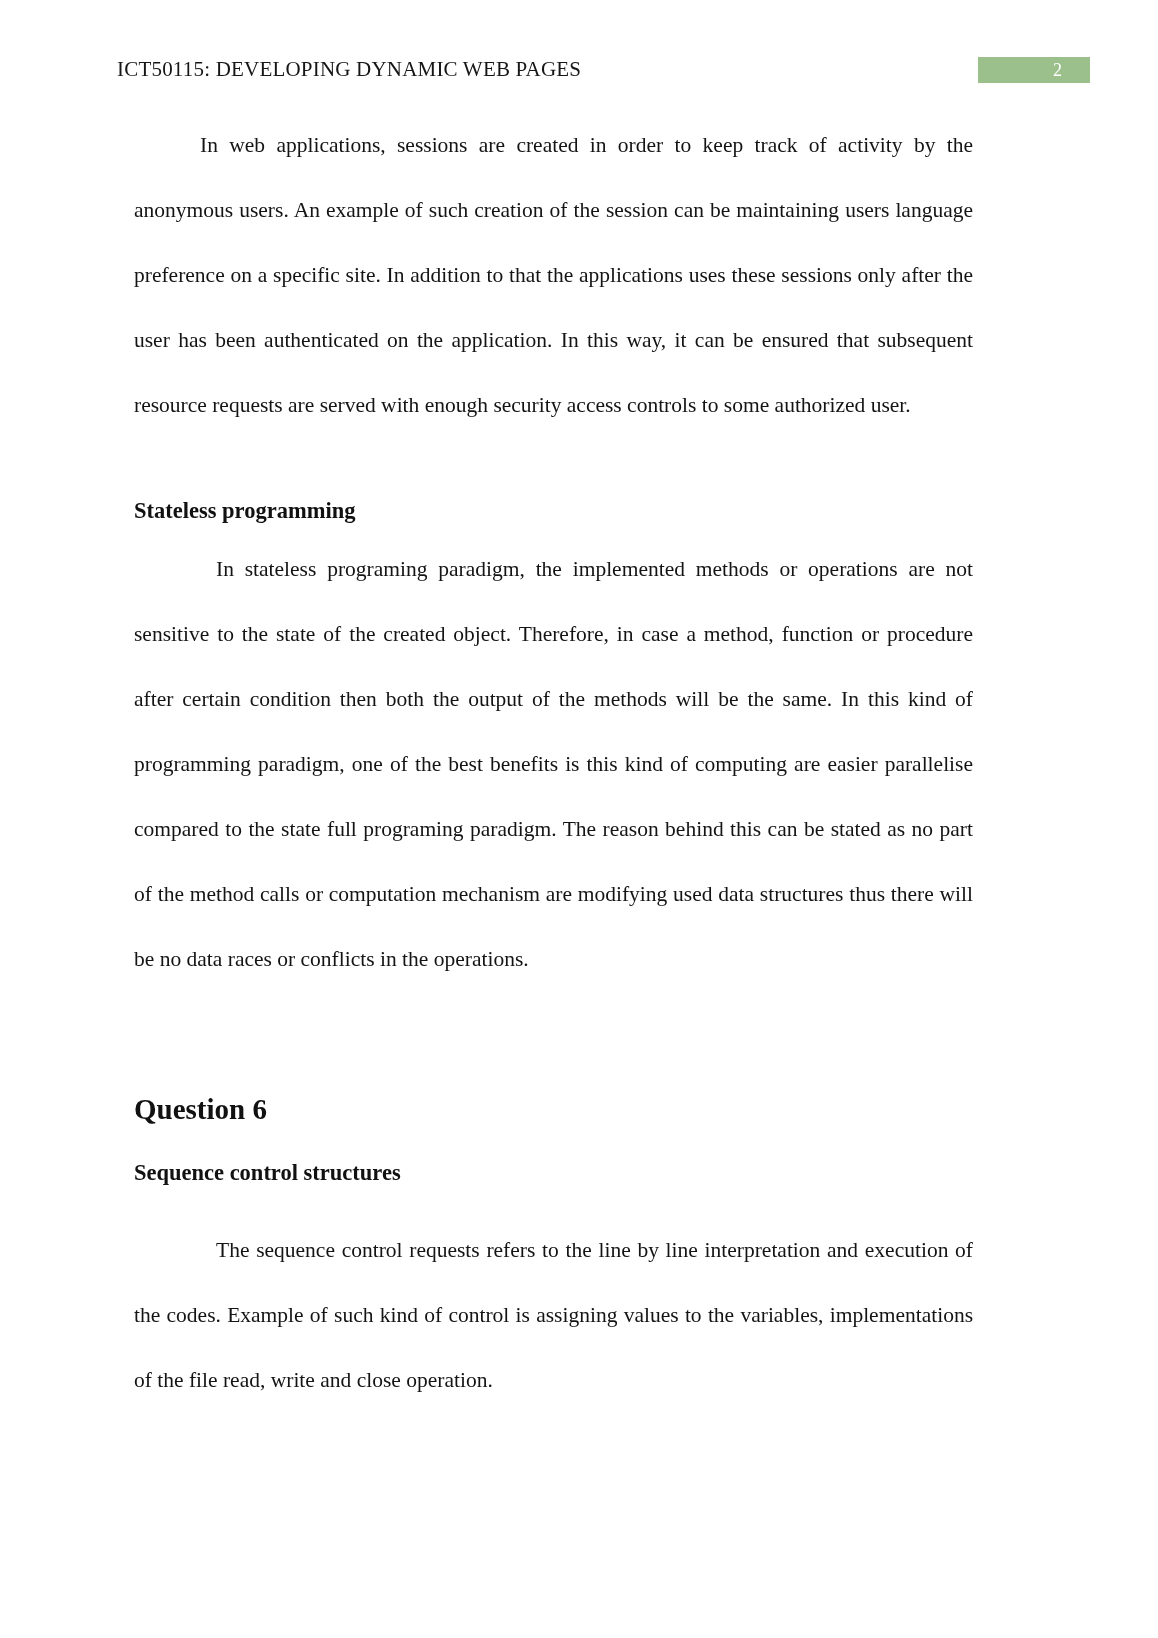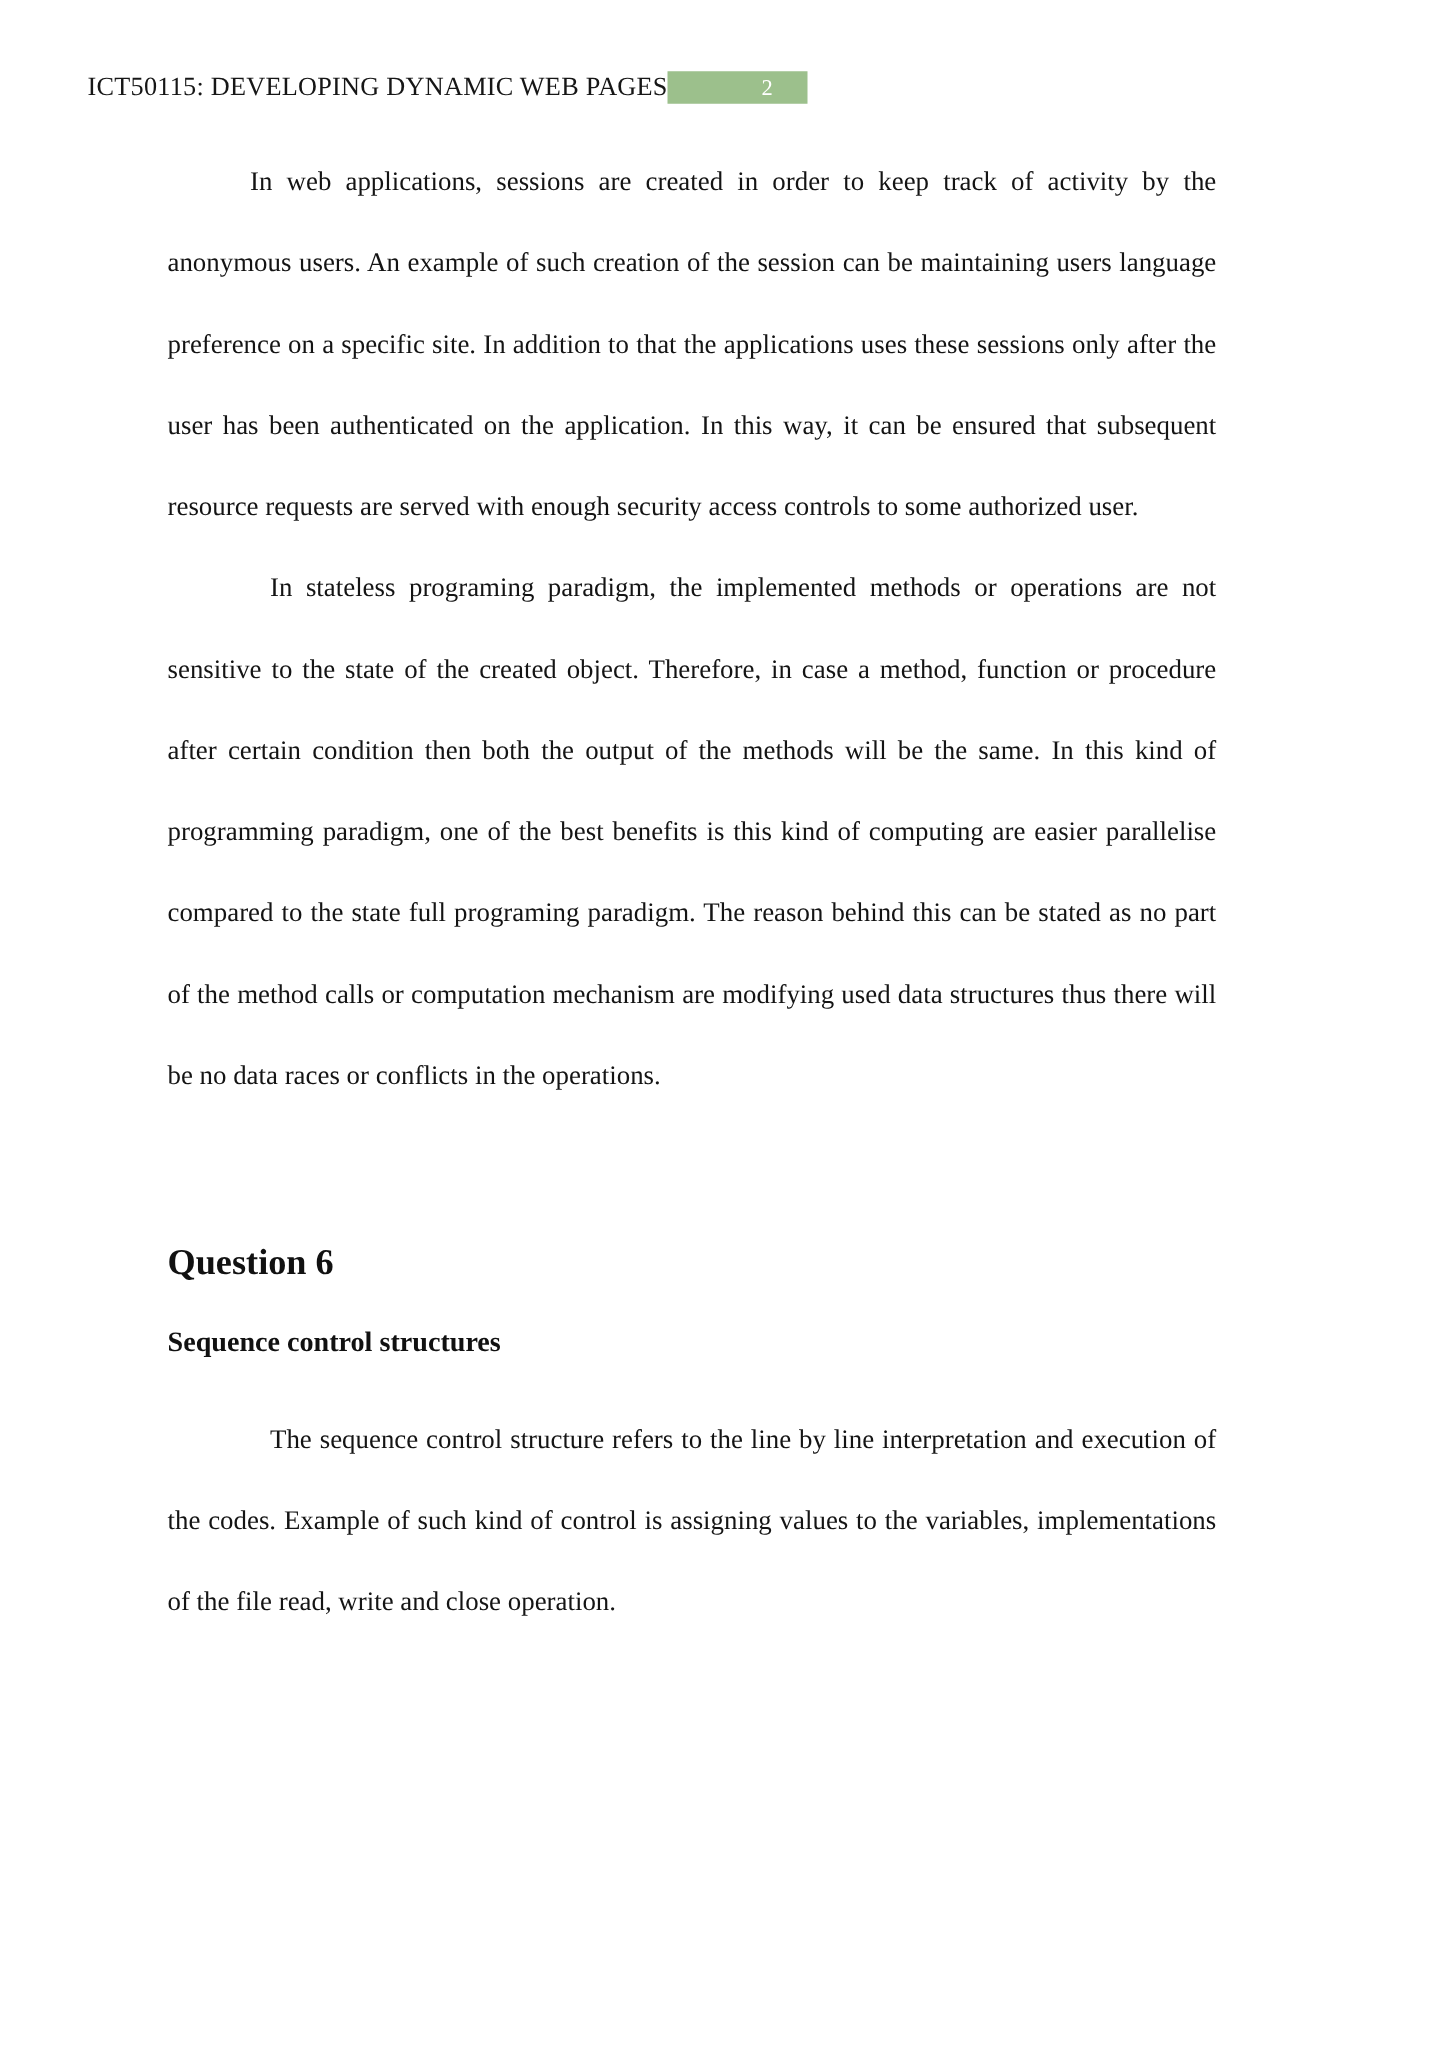--- a/index.html
+++ b/index.html
@@ -12,22 +12,23 @@
     width: 1158px;
     height: 1638px;
     background: #ffffff;
     font-family: "Liberation Serif", serif;
     color: #1a1a1a;
     overflow: hidden;
     box-sizing: border-box;
   }
   .page-header {
     display: flex;
+    justify-content: space-between;
     align-items: flex-start;
-    padding: 56px 68px 0 70px;
+    padding: 56px 68px 0 117px;
     box-sizing: border-box;
   }
   .header-title {
     font-size: 21px;
     line-height: 27px;
     letter-spacing: 0.2px;
     color: #161616;
     white-space: nowrap;
   }
   .page-number-badge {
@@ -86,24 +87,25 @@
 
   <header class="page-header">
     <span class="header-title">ICT50115: DEVELOPING DYNAMIC WEB PAGES</span>
     <span class="page-number-badge" style="background: rgb(156, 192, 140); color: rgb(255, 255, 255);">2</span>
   </header>
 
   <main class="page-body">
 
     <p class="body-paragraph indent-sm intro-paragraph">In web applications, sessions are created in order to keep track of activity by the anonymous users. An example of such creation of the session can be maintaining users language preference on a specific site. In addition to that the applications uses these sessions only after the user has been authenticated on the application. In this way, it can be ensured that subsequent resource requests are served with enough security access controls to some authorized user.</p>
 
+    <h2 class="subheading stateless">Stateless programming</h2>
 
     <p class="body-paragraph indent-lg">In stateless programing paradigm, the implemented methods or operations are not sensitive to the state of the created object.  Therefore, in case a method, function or procedure after certain condition then both the output of the methods will be the same. In this kind of programming paradigm, one of the best benefits is this kind of computing are easier parallelise compared to the state full programing paradigm. The reason behind this can be stated as no part of the method calls  or computation mechanism  are modifying used data structures thus there will be no data races or conflicts in  the operations.</p>
 
     <h1 class="main-heading">Question 6</h1>
 
     <h2 class="subheading sequence">Sequence control structures</h2>
 
-    <p class="body-paragraph indent-lg">The sequence control structure refers to the line by line interpretation and execution of the codes.  Example of such kind of control is assigning values to the variables, implementations of the file read, write and close operation.</p>
+    <p class="body-paragraph indent-lg">The sequence control requests refers to the line by line interpretation and execution of the codes.  Example of such kind of control is assigning values to the variables, implementations of the file read, write and close operation.</p>
 
   </main>
 
 </div>
 
 </body></html>

